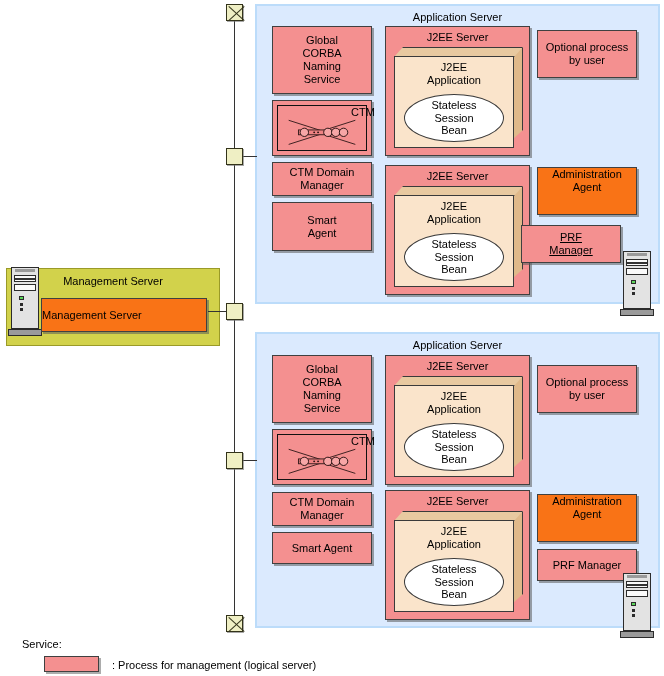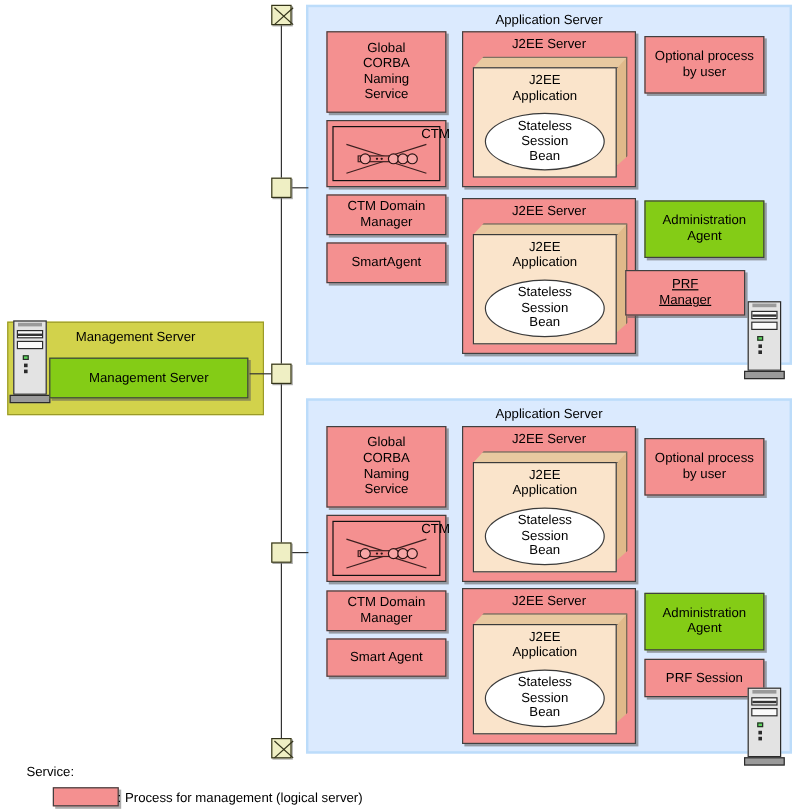--- a/index.html
+++ b/index.html
@@ -27,26 +27,26 @@
     align-items: center;
     justify-content: center;
     text-align: center;
     line-height: 1.18;
     font-size: 11px;
     color: #000;
     box-shadow: 2px 2px 0 0 rgba(90,90,90,0.55);
   }
   .wbox {
     position: absolute;
-    background: #84cc16;
+    background: #f97316;
     border: 1px solid #404040;
     box-sizing: border-box;
     display: flex;
     align-items: center;
-    justify-content: center;
+    justify-content: flex-start;
     text-align: center;
     line-height: 1.18;
     font-size: 11px;
     color: #000;
     box-shadow: 2px 2px 0 0 rgba(90,90,90,0.55);
   }
 
   
   .appserver {
     position: absolute;
@@ -315,21 +315,21 @@
     <circle cx="42" cy="32.5" r="1" fill="#2b1414"></circle>
     <circle cx="46" cy="32.5" r="1" fill="#2b1414"></circle>
   </svg>
 </div>
 
 <div class="pbox" style="left:272px; top:162px; width:100px; height:34px; flex-direction:column;">
   <span>CTM Domain</span>
   <span>Manager</span>
 </div>
 
-<div class="pbox" style="left:272px; top:202px; width:100px; height:34px; flex-direction:row;">
+<div class="pbox" style="left:272px; top:202px; width:100px; height:49px; flex-direction:column;">
   <span>Smart</span>
   <span>Agent</span>
 </div>
 
 <div class="j2ee-server" style="left:385px; top:26px; width:145px; height:130px;">
   <div class="j2ee-server-title">J2EE Server</div>
   <div class="app3d" style="left:8px; top:20px; width:129px; height:101px;">
     <div class="side"></div>
     <div class="topface"></div>
     <div class="face"></div>
@@ -467,21 +467,21 @@
   <span>Optional process</span>
   <span>by user</span>
 </div>
 
 <div class="wbox" style="left:537px; top:494px; width:100px; height:48px; flex-direction:column;">
   <span>Administration</span>
   <span>Agent</span>
 </div>
 
 <div class="pbox" style="left:537px; top:549px; width:100px; height:32px;">
-  <span>PRF Session</span>
+  <span>PRF Manager</span>
 </div>
 
 <div class="tower" style="left:620px; top:570px; width:34px; height:68px;">
   <div class="case"></div>
   <div class="cap"></div>
   <div class="bayA"></div>
   <div class="bayB"></div>
   <div class="led"></div>
   <div class="dot1"></div>
   <div class="dot2"></div>
@@ -517,13 +517,13 @@
 <div class="hline" style="left:208px; top:311px; width:20px;"></div>
 <div class="conn" style="left:226px; top:303px;"></div>
 
 <div class="hline" style="left:243px; top:460px; width:14px;"></div>
 <div class="conn" style="left:226px; top:452px;"></div>
 
 <div class="conn x" style="left:226px; top:615px;"></div>
 
 <div class="legend-title" style="left:22px; top:638px;">Service:</div>
 <div class="legend-swatch" style="left:44px; top:656px; width:55px; height:16px;"></div>
-<div class="legend-text" style="left:98px; top:659px;">: Process for management (logical server)</div>
+<div class="legend-text" style="left:112px; top:659px;">: Process for management (logical server)</div>
 
 </body></html>

